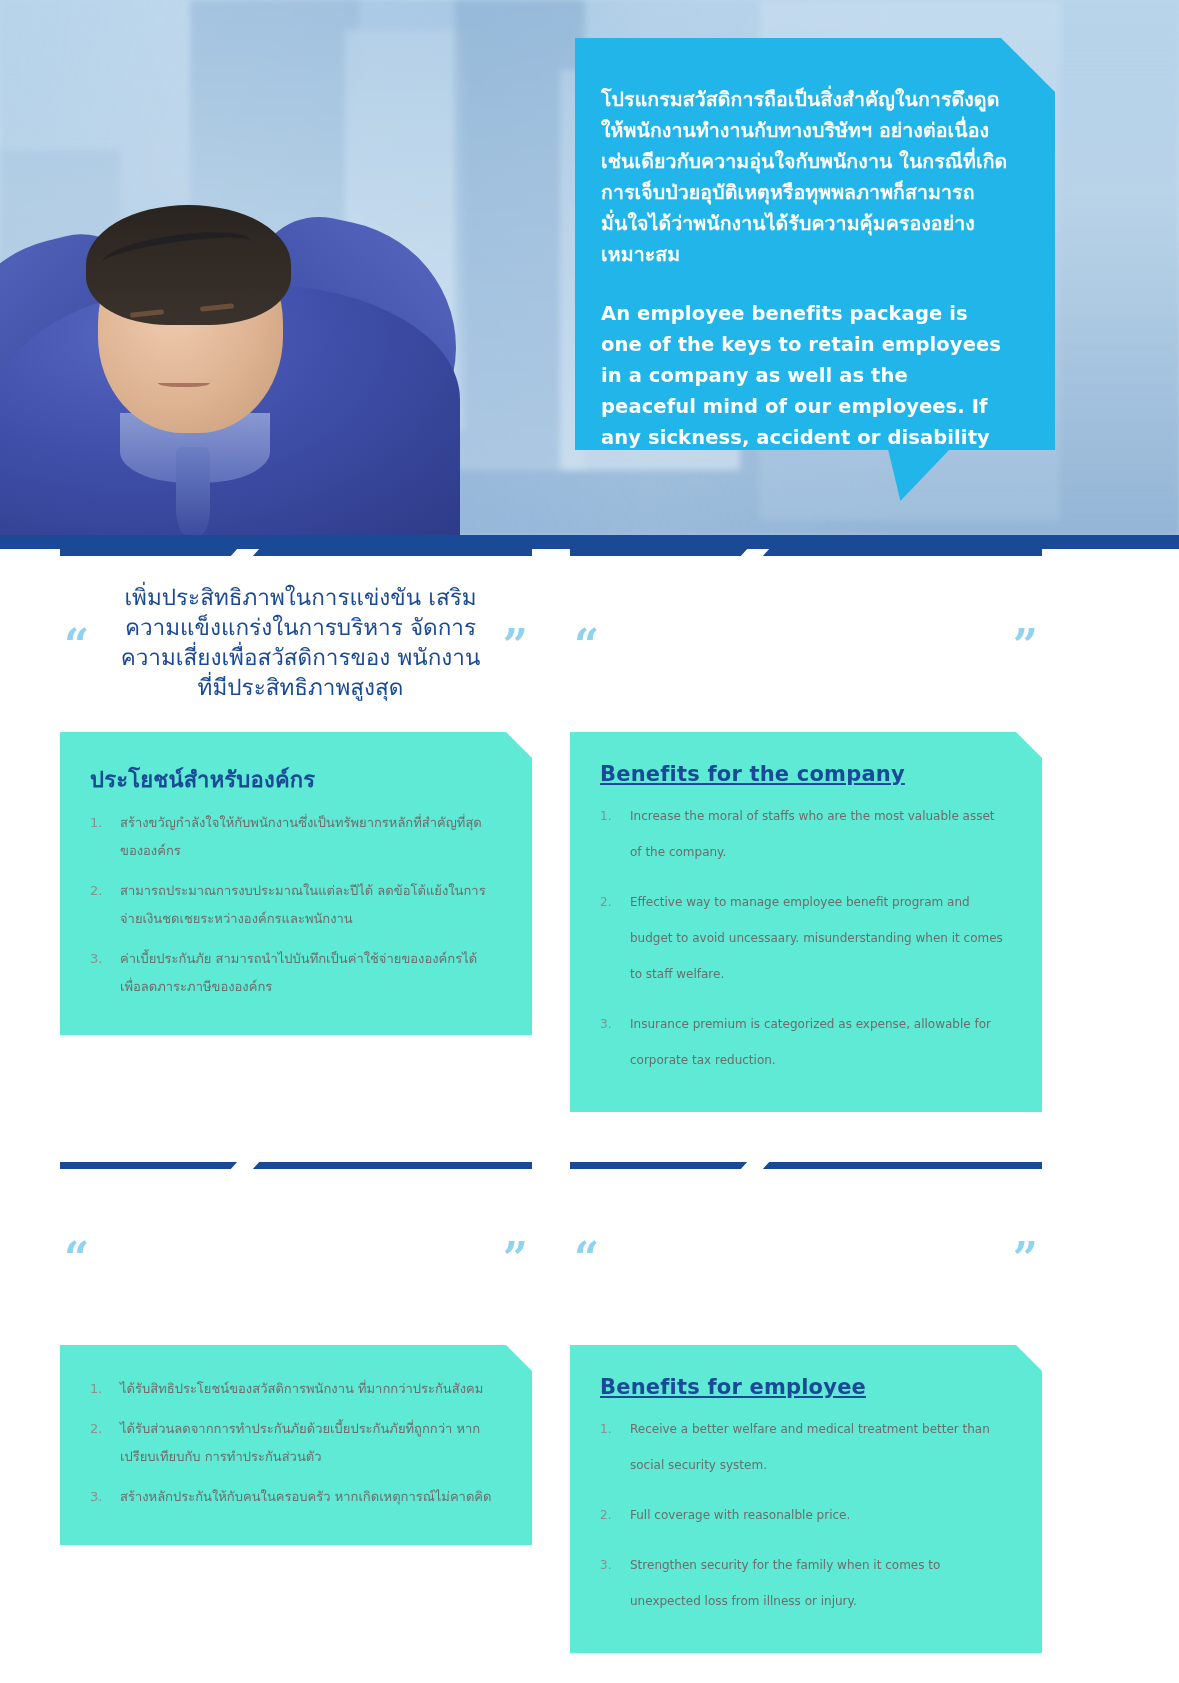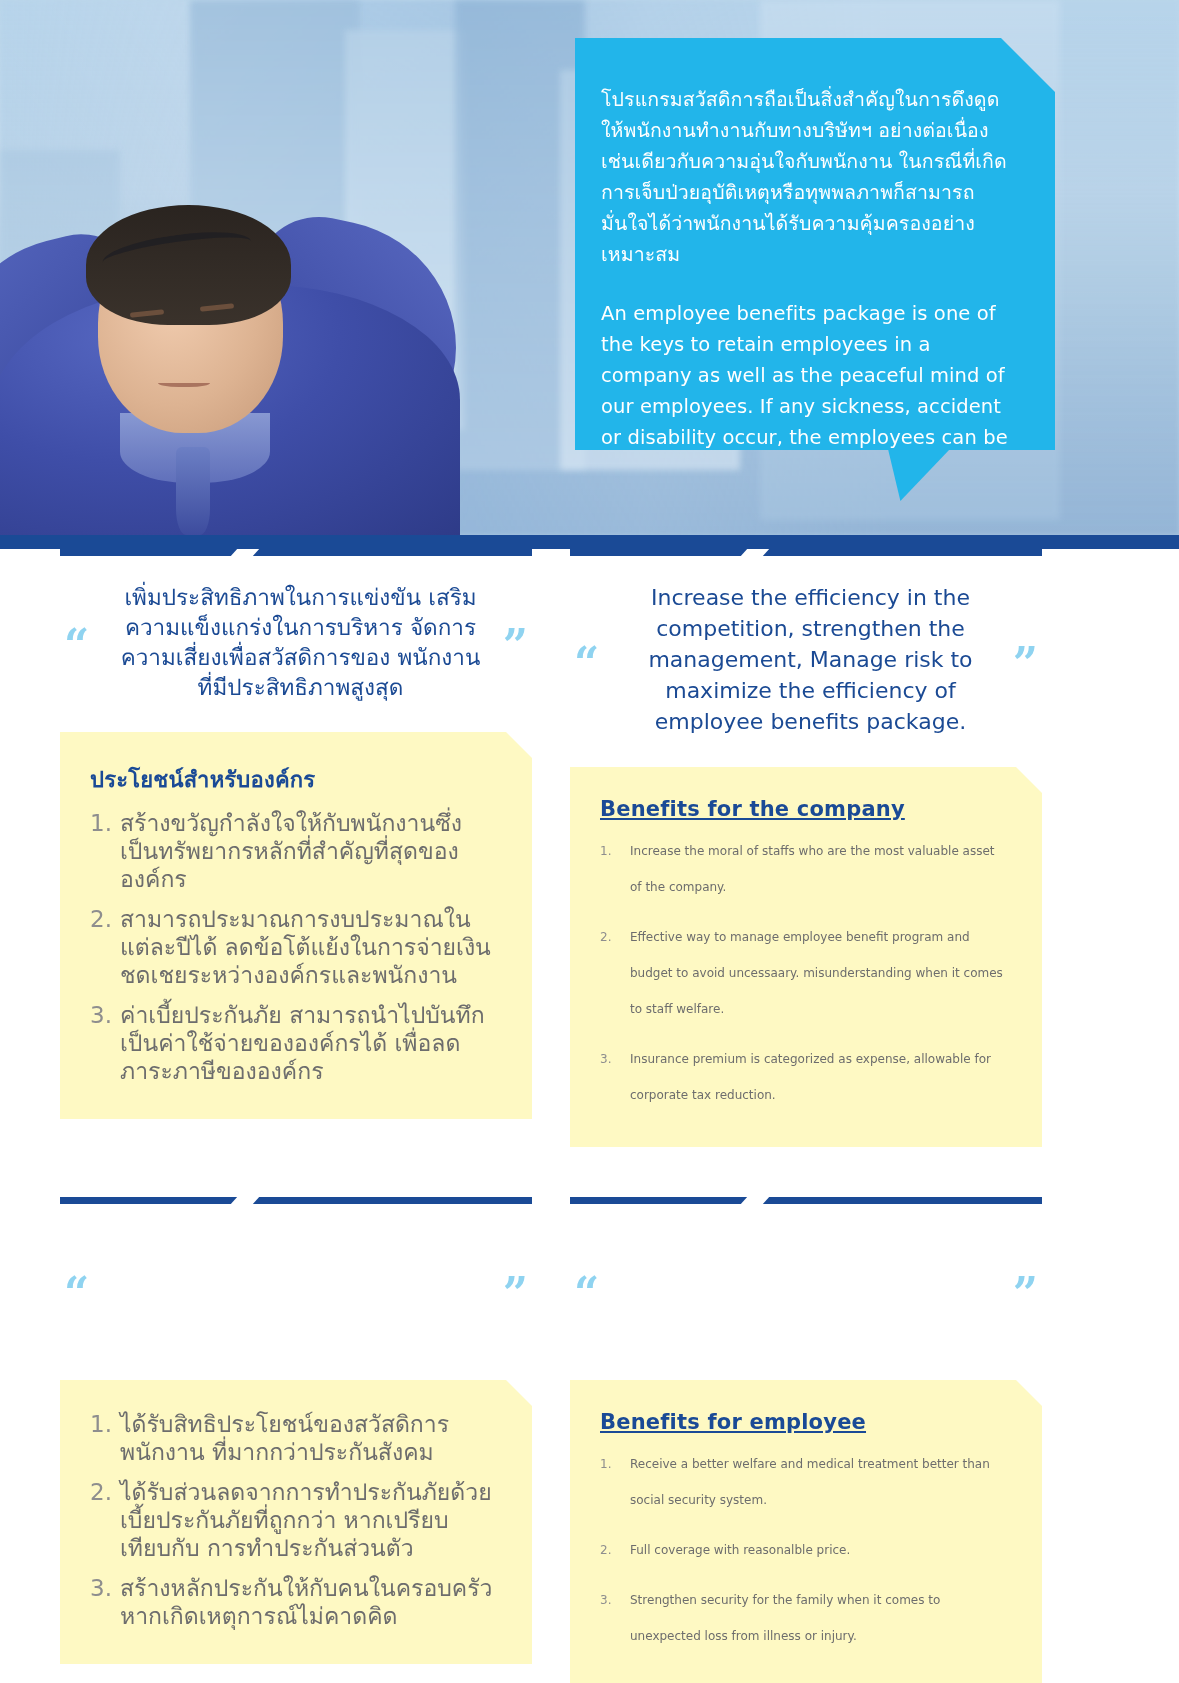--- a/index.html
+++ b/index.html
@@ -78,21 +78,21 @@
   
   .bubble{
     position:absolute; left:575px; top:38px; width:480px; height:412px;
     background:#22b5ea;
     clip-path:polygon(0 0, 100% 0, 100% 0, 100% 100%, 0 100%);
     -webkit-clip-path:polygon(0 0, calc(100% - 54px) 0, 100% 54px, 100% 100%, 0 100%);
     clip-path:polygon(0 0, calc(100% - 54px) 0, 100% 54px, 100% 100%, 0 100%);
     padding:46px 46px 0 26px;
   }
   .bubble p{
-    color:#ffffff; font-size:19.5px; line-height:31px; font-weight:400;
+    color:#ffffff; font-size:19.5px; line-height:31px; font-weight:700;
     letter-spacing:.1px;
   }
   .bubble .gap{ height:28px; }
   .bubble-tail{
     position:absolute; left:888px; top:449px; width:62px; height:52px;
     background:#22b5ea;
     clip-path:polygon(0 0, 100% 0, 100% 0, 20% 100%);
   }
 
   
@@ -122,37 +122,37 @@
   .qm{
     position:absolute; font-size:44px; line-height:1; color:#8fd3f0;
     font-weight:700; font-family:"DejaVu Serif","Liberation Serif",serif;
   }
   .qm-l{ left:4px; top:50%; transform:translateY(-40%); }
   .qm-r{ right:4px; top:50%; transform:translateY(-40%); }
   .quote-text{ color:#1b4a94; font-size:22px; line-height:31px;margin-left:9px; }
   .quote-text.th{ font-size:22.5px; line-height:30px; }
 
   .card{
-    margin-top:30px; background:#fef9c3; padding:30px 34px 34px 30px;
+    margin-top:30px; background:#5eead4; padding:30px 34px 34px 30px;
     position:relative;
     clip-path:polygon(0 0, calc(100% - 26px) 0, 100% 26px, 100% 100%, 0 100%);
   }
   .card-title{
     color:#1a4a96; font-size:22px; font-weight:700; margin-bottom:12px; letter-spacing:.2px;
   }
   .card-title.en{ font-size:21px;text-decoration:underline; }
   ol.items{ list-style:none; counter-reset:it; }
   ol.items li{
     counter-increment:it; position:relative; padding-left:30px;
     color:#6d6d6d; font-size:12px; line-height:36px; margin-bottom:14px;
   }
   ol.items li::before{
     content:counter(it) "."; position:absolute; left:0; top:0; color:#8e8e8e;
   }
-  ol.items.th li{ font-size:23px; line-height:28px; margin-bottom:12px; }
+  ol.items.th li{ font-size:13px; line-height:28px; margin-bottom:12px; }
   ol.items li:last-child{ margin-bottom:0; }
 
   .row2{ margin-top:50px; }
 </style>
 </head>
 <body>
 
 <div class="hero">
   <div class="sky"></div>
   <div class="bld b1"></div>
@@ -204,21 +204,20 @@
           <li>สามารถประมาณการงบประมาณในแต่ละปีได้ ลดข้อโต้แย้งในการจ่ายเงินชดเชยระหว่างองค์กรและพนักงาน</li>
           <li>ค่าเบี้ยประกันภัย สามารถนำไปบันทึกเป็นค่าใช้จ่ายขององค์กรได้ เพื่อลดภาระภาษีขององค์กร</li>
         </ol>
       </div>
     </div>
 
     <div class="col">
       <div class="accent"></div>
       <div class="quote">
         <span class="qm qm-l">“</span>
-        <span class="quote-text">Increase the efficiency in the competition, strengthen the management, Manage risk to maximize the efficiency of employee benefits package.</span>
         <span class="qm qm-r">”</span>
       </div>
       <div class="card">
         <div class="card-title en">Benefits for the company</div>
         <ol class="items">
           <li>Increase the moral of staffs who are the most valuable asset of the company.</li>
           <li>Effective way to manage employee benefit program and budget to avoid uncessaary. misunderstanding when it comes to staff welfare.</li>
           <li>Insurance premium is categorized as expense, allowable for corporate tax reduction.</li>
         </ol>
       </div>

